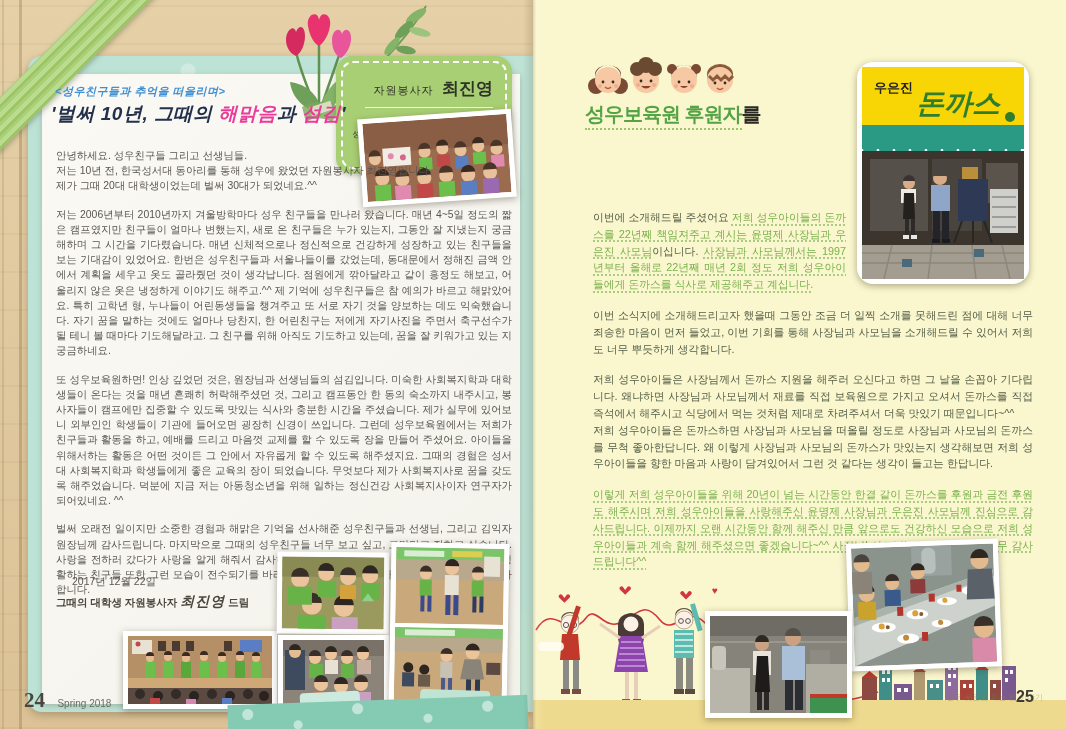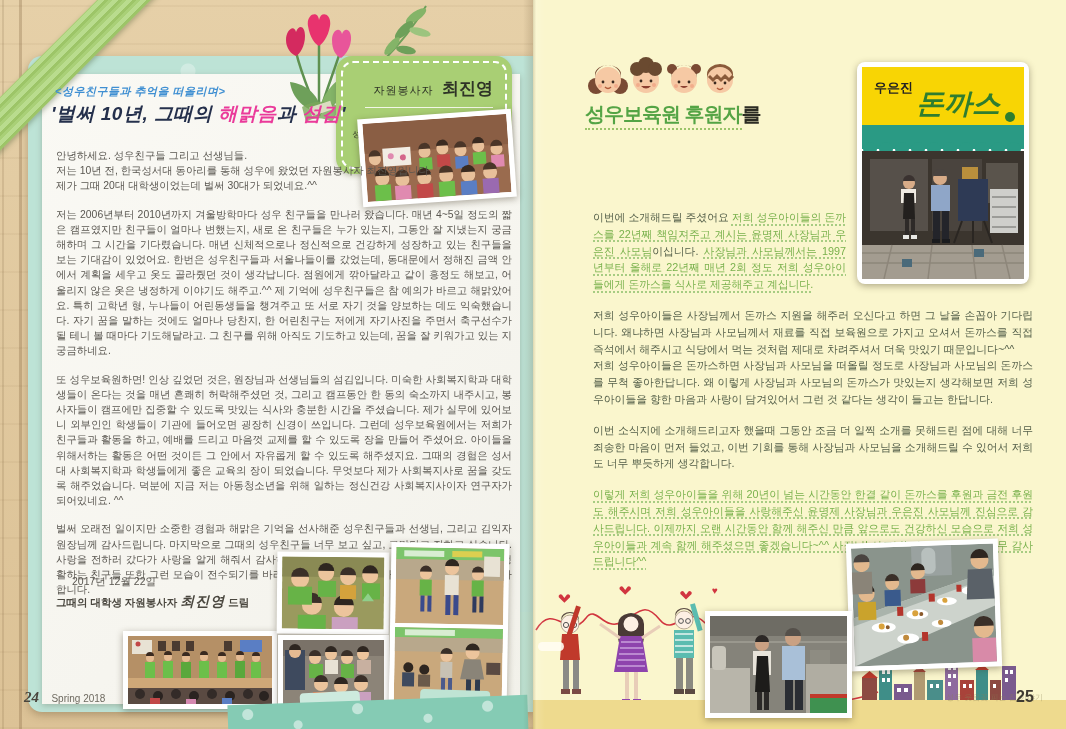--- a/index.html
+++ b/index.html
@@ -46,21 +46,21 @@
     color:#25304c;letter-spacing:.5px;}
   .letter-title .accent{color:#ea3a9a;}
 
   .letter-body{position:absolute;left:56px;top:148px;width:456px;color:#595650;
     font-size:10.4px;line-height:15.2px;text-align:justify;}
   .letter-body p{margin:0 0 13px 0;white-space:pre-line;}
   .letter-date{position:absolute;left:72px;top:575px;font-size:10.5px;color:#595650;}
   .letter-signature{position:absolute;left:56px;top:593px;font-size:10.5px;color:#4a473f;font-weight:bold;}
   .letter-signature .sig-name{font-size:14px;font-style:italic;letter-spacing:1px;}
   .footer-left{position:absolute;left:24px;top:688px;color:#4a463e;}
-  .footer-left .page-no{font-family:"Liberation Serif",serif;font-size:15px;font-weight:bold;font-style:italic;}
+  .footer-left .page-no{font-family:"Liberation Serif",serif;font-size:21px;font-weight:bold;}
   .footer-left .issue{font-size:10px;color:#6e6a60;margin-left:8px;}
 
   
   .photo{position:absolute;background:#fff;padding:5px;box-shadow:0 2px 7px rgba(60,50,30,.4);box-sizing:border-box;}
   .photo svg{display:block;}
 
   
   .env1{position:absolute;left:228px;top:700px;width:300px;height:40px;background:
       radial-gradient(circle 5px at 20px 10px, rgba(255,255,255,.5) 0 5px, transparent 6px),
       radial-gradient(circle 4px at 70px 22px, rgba(255,255,255,.5) 0 4px, transparent 5px),
@@ -499,21 +499,21 @@
     <path d="M123,20 l4,4 l4,-4 l4,4 l4,-4 l4,4 l4,-4" stroke="#8a5a3a" stroke-width="3" fill="none"></path>
     <circle cx="129" cy="27" r="1.4" fill="#3a2a20"></circle>
       <circle cx="139" cy="27" r="1.4" fill="#3a2a20"></circle>
     <path d="M131,32 q3,3 6,0" stroke="#b05a3a" stroke-width="1.4" fill="none"></path>
   </svg>
 
   <div class="rp-title">
     <div><span class="green">성우보육원 후원자</span><span>를</span></div>
   </div>
 
-  <div class="photo" style="left:857px;top:62px;width:172px;height:222px;border-radius:8px;">
+  <div class="photo" style="left:857px;top:62px;width:172px;height:222px;border-radius:16px;">
     <svg width="162" height="212" viewBox="0 0 162 212">
       <rect width="162" height="58" fill="#f8d504"></rect>
       <text x="12" y="25" font-size="13" font-weight="bold" fill="#222">우은진</text>
       <text x="54" y="46" font-size="28" font-weight="bold" font-style="italic" fill="#2f7d2f">돈까스</text>
       <circle cx="148" cy="50" r="5" fill="#2f7d2f"></circle>
       <rect y="58" width="162" height="24" fill="#2a9a84"></rect>
       <g fill="#2a9a84">
         <circle cx="8" cy="82" r="7"></circle>
           <circle cx="24" cy="82" r="7"></circle>
           <circle cx="40" cy="82" r="7"></circle>
@@ -553,23 +553,23 @@
         <rect x="80" y="172" width="8" height="4" fill="#1a1b1e"></rect>
       <rect y="178" width="162" height="34" fill="#a39c90"></rect>
       <path d="M0,186 l162,0 M0,196 l162,0 M30,178 l-8,34 M70,178 l-4,34 M110,178 l4,34 M140,178 l8,34" stroke="#8d867a" stroke-width="1.5"></path>
       <rect x="112" y="182" width="10" height="8" fill="#4a6a7a"></rect>
         <rect x="40" y="192" width="10" height="8" fill="#4a6a7a"></rect>
     </svg>
   </div>
 
   <div class="rp-body">
     <p class="rp-intro"><span>이번에 소개해드릴 주셨어요 </span><span class="g">저희 성우아이들의 돈까스를 22년째 책임져주고 계시는 윤명제 사장님과 우은진 사모님</span><span>이십니다. </span><span class="g">사장님과 사모님께서는 1997년부터 올해로 22년째 매년 2회 정도 저희 성우아이들에게 돈까스를 식사로 제공해주고 계십니다.</span></p>
+    <p>이번 소식지에 소개해드리고자 했을때 그동안 조금 더 일찍 소개를 못해드린 점에 대해 너무 죄송한 마음이 먼저 들었고, 이번 기회를 통해 사장님과 사모님을 소개해드릴 수 있어서 저희도 너무 뿌듯하게 생각합니다.</p>
     <p>저희 성우아이들은 사장님께서 돈까스 지원을 해주러 오신다고 하면 그 날을 손꼽아 기다립니다. 왜냐하면 사장님과 사모님께서 재료를 직접 보육원으로 가지고 오셔서 돈까스를 직접 즉석에서 해주시고 식당에서 먹는 것처럼 제대로 차려주셔서 더욱 맛있기 때문입니다~^^
 저희 성우아이들은 돈까스하면 사장님과 사모님을 떠올릴 정도로 사장님과 사모님의 돈까스를 무척 좋아한답니다. 왜 이렇게 사장님과 사모님의 돈까스가 맛있는지 생각해보면 저희 성우아이들을 향한 마음과 사랑이 담겨있어서 그런 것 같다는 생각이 들고는 한답니다.</p>
-    <p>이번 소식지에 소개해드리고자 했을때 그동안 조금 더 일찍 소개를 못해드린 점에 대해 너무 죄송한 마음이 먼저 들었고, 이번 기회를 통해 사장님과 사모님을 소개해드릴 수 있어서 저희도 너무 뿌듯하게 생각합니다.</p>
     <p class="rp-closing">이렇게 저희 성우아이들을 위해 20년이 넘는 시간동안 한결 같이 돈까스를 후원과 금전 후원도 해주시며 저희 성우아이들을 사랑해주신 윤명제 사장님과 우은진 사모님께 진심으로 감사드립니다. 이제까지 오랜 시간동안 함께 해주신 만큼 앞으로도 건강하신 모습으로 저희 성우아이들과 계속 함께 해주셨으면 좋겠습니다~^^ 사장님! 사모님! 다시 한번 너무 너무 감사드립니다^^</p>
   </div>
 
   <div class="photo" style="left:848px;top:541px;width:152px;height:128px;transform:rotate(-2deg);">
     <svg width="142" height="118" viewBox="0 0 142 118">
       <rect width="142" height="118" fill="#8a948c"></rect>
       <rect x="60" y="0" width="40" height="30" fill="#9aa2a0"></rect>
         <rect x="70" y="2" width="14" height="26" rx="6" fill="#b8c0be"></rect>
       <polygon points="0,70 142,26 142,62 0,118" fill="#cdd3cc"></polygon>
       <polygon points="0,70 142,26 142,32 0,78" fill="#aab4ac"></polygon>

